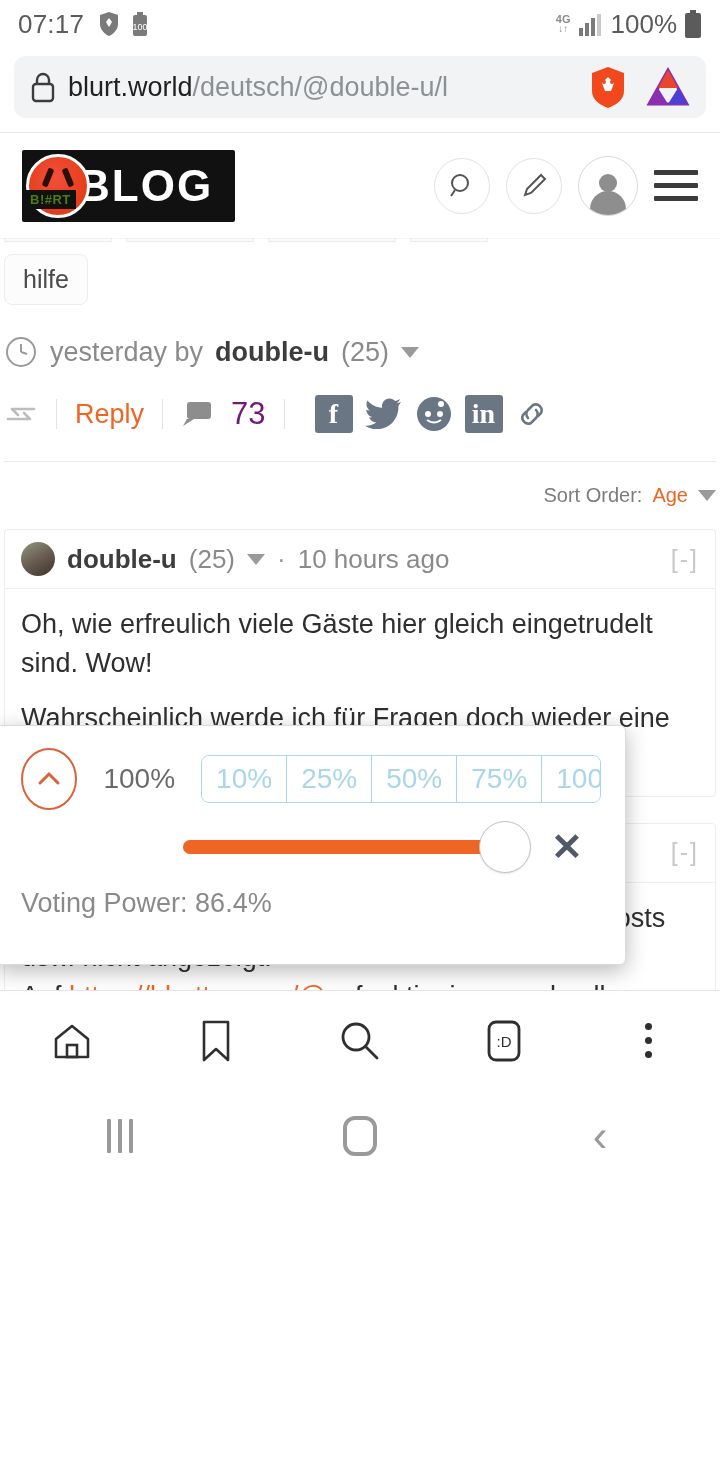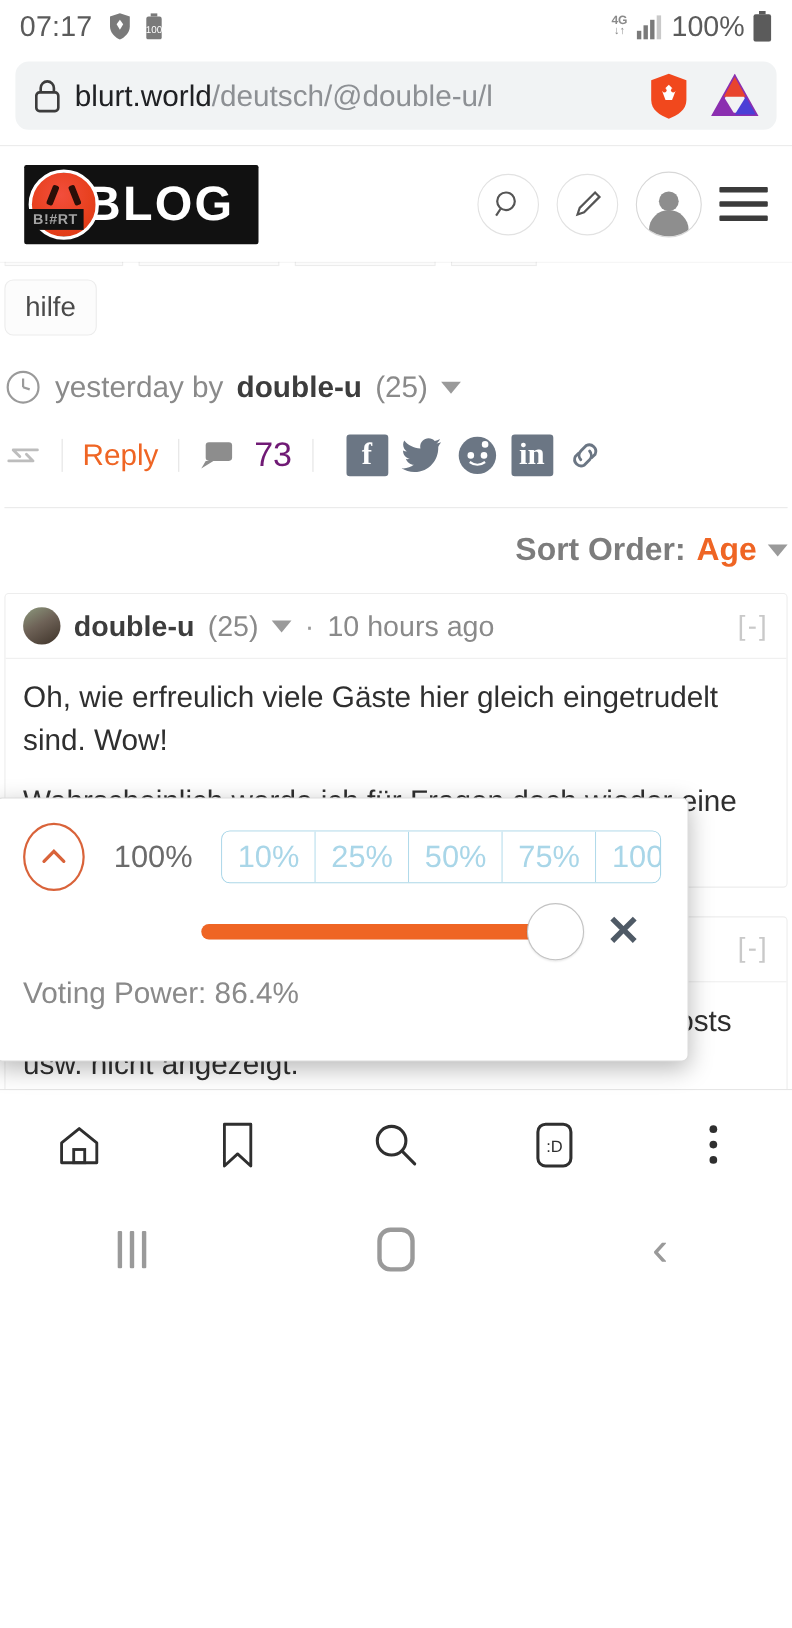--- a/index.html
+++ b/index.html
@@ -69,21 +69,21 @@
   }
   .logo-eyes { margin-top: 11px; width: 34px; height: 17px; position: relative; }
   .logo-eyes i {
     position: absolute; width: 6px; height: 19px; background: #2a0f08;
     border-radius: 2px; top: 0;
   }
   .logo-eyes i:first-child { left: 4px; transform: rotate(22deg); }
   .logo-eyes i:last-child { right: 4px; transform: rotate(-22deg); }
   .logo-word {
     position: absolute; bottom: 6px; left: -4px;
-    background: #111; color: #a3a3a3; font-size: 13px; font-weight: bold;
+    background: #111; color: #4d7c0f; font-size: 13px; font-weight: bold;
     padding: 2px 5px; letter-spacing: .5px; white-space: nowrap;
   }
   .hdr-actions { display: flex; align-items: center; gap: 16px; }
   .circ-btn {
     width: 56px; height: 56px; border-radius: 50%;
     border: 1px solid #e2e2e2; background: #fff;
     display: flex; align-items: center; justify-content: center;
   }
   .avatar-btn {
     width: 60px; height: 60px; border-radius: 50%;
@@ -132,21 +132,21 @@
   .reply-lnk { font-size: 27px; color: #ef6524; }
   .cmt-count { font-size: 31px; color: #701a75; }
   .social { display: flex; align-items: center; gap: 12px; margin-left: 12px; }
   .sq-ico { width: 38px; height: 38px; background: #6b7684; border-radius: 3px;
             display: flex; align-items: center; justify-content: center; color: #fff;
             font-size: 28px; font-weight: bold; font-family: "Liberation Serif", serif; }
 
   .divider { height: 1px; background: #e9e9e9; margin: 28px 0 0 0; }
 
   .sortrow { display: flex; align-items: center; justify-content: flex-end;
-             gap: 10px; margin-top: 22px; font-size: 29px; color: #7c7c7c; font-weight: bold; }
+             gap: 10px; margin-top: 22px; font-size: 20px; color: #7c7c7c; }
   .sortrow .orange { color: #ef6524; }
 
   
   .comment { border: 1px solid #ededed; border-radius: 4px; margin-top: 22px; background: #fff; }
   .cmt-head {
     display: flex; align-items: center; gap: 12px;
     padding: 12px 16px; border-bottom: 1px solid #efefef;
   }
   .cmt-ava { width: 34px; height: 34px; border-radius: 50%; overflow: hidden; flex: 0 0 auto;
              background: #b9b2a8; position: relative; }

